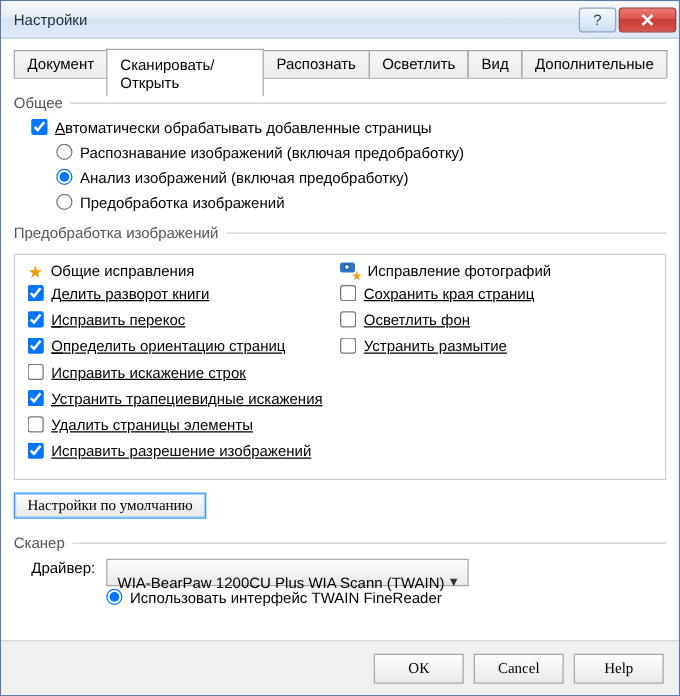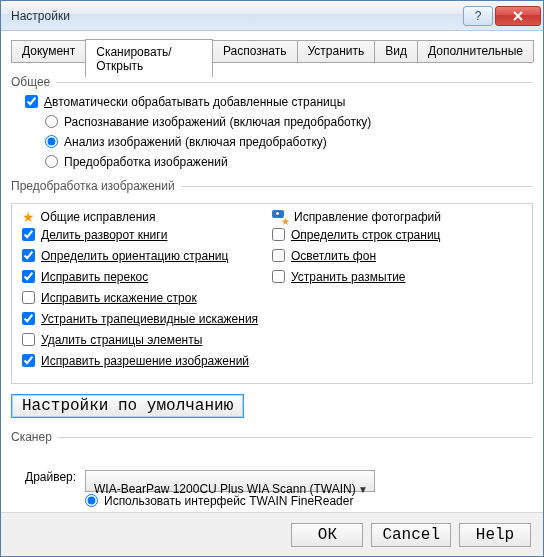--- a/index.html
+++ b/index.html
@@ -102,21 +102,21 @@
   .colhead { display:flex; align-items:center; gap:6px; font-weight:normal; margin-bottom:4px; }
   .star { color:#f39c12; font-size:14px; line-height:1; }
   .camstar { position:relative; width:16px; height:14px; }
   .camstar .cam { position:absolute; left:0; top:0; width:12px; height:8px; background:#2d77c9; border-radius:2px; }
   .camstar .lens { position:absolute; left:3px; top:1px; width:5px; height:5px; background:#fff; border-radius:50%; border:1px solid #185a9d; }
   .camstar .s { position:absolute; right:-2px; bottom:-3px; color:#f39c12; font-size:10px; }
   .btn {
     border:1px solid #a7a7a7;
     background:linear-gradient(to bottom,#fdfdfd,#e9e9e9);
     padding:2px 10px;
-    font-family:Liberation Mono, monospace; font-size:16px;
+    font-family:Liberation Serif, serif; font-size:12px;
   }
   .btn.highlight { border:1px solid #3399ff; box-shadow:0 0 0 1px #a8d4ff inset; }
   .select {
     display:flex; align-items:center; justify-content:space-between;
     width:290px; height:22px;
     border:1px solid #a7a7a7;
     background:linear-gradient(to bottom,#fdfdfd,#e9e9e9);
     padding:16px 6px 0 8px;
   }
   .select .arrow { font-size:10px; color:#333; }
@@ -145,21 +145,21 @@
       </div>
     </div>
   </div>
 
   <div class="content">
 
     <div class="tabs">
       <div class="tab">Документ</div>
       <div class="tab active">Сканировать/Открыть</div>
       <div class="tab">Распознать</div>
-      <div class="tab">Устранить</div>
+      <div class="tab">Осветлить</div>
       <div class="tab">Вид</div>
       <div class="tab">Дополнительные</div>
     </div>
 
     <div class="section-label">
         <span>Общее</span>
       </div>
     <div class="group">
       <div class="row">
         <input type="checkbox" checked="" style="">
@@ -188,25 +188,25 @@
           <div class="colhead">
             <span class="star">★</span>
             <span>Общие исправления</span>
           </div>
           <div class="row">
               <input type="checkbox" checked="" style="">
               <label><span class="u">Д</span><span>елить разворот книги</span></label>
             </div>
           <div class="row">
               <input type="checkbox" checked="" style="">
+              <label><span class="u">И</span><span>справить перекос</span></label>
+            </div>
+          <div class="row">
+              <input type="checkbox" checked="" style="">
               <label><span class="u">О</span><span>пределить ориентацию страниц</span></label>
-            </div>
-          <div class="row">
-              <input type="checkbox" checked="" style="">
-              <label><span class="u">И</span><span>справить перекос</span></label>
             </div>
           <div class="row">
               <input type="checkbox" style="">
               <label>Исправить искажение строк</label>
             </div>
           <div class="row">
               <input type="checkbox" checked="" style="">
               <label><span class="u">У</span><span>странить трапециевидные искажения</span></label>
             </div>
           <div class="row">
@@ -222,21 +222,21 @@
           <div class="colhead">
             <span class="camstar">
               <span class="cam"></span>
                 <span class="lens"></span>
                 <span class="s">★</span>
             </span>
             <span>Исправление фотографий</span>
           </div>
           <div class="row">
               <input type="checkbox" style="">
-              <label>Определить строк страниц</label>
+              <label>Сохранить края страниц</label>
             </div>
           <div class="row">
               <input type="checkbox" style="">
               <label>Осветлить фон</label>
             </div>
           <div class="row">
               <input type="checkbox" style="">
               <label>Устранить размытие</label>
             </div>
         </div>
@@ -244,21 +244,21 @@
     </div>
 
     <div style="margin:2px 0 8px 0;">
       <button class="btn highlight">Настройки по умолчанию</button>
     </div>
 
     <div class="section-label">
         <span>Сканер</span>
       </div>
     <div class="group">
-      <div class="row" style="height:24px;margin-top:20px;">
+      <div class="row" style="height:24px;">
         <span style="width:60px;"><span class="u">Д</span><span>райвер:</span></span>
         <div class="select">
           <span>WIA-BearPaw 1200CU Plus WIA Scann (TWAIN)</span>
           <span class="arrow">▼</span>
         </div>
       </div>
       <div class="row" style="margin-left:60px;">
         <input type="radio" name="iface" checked="" style="">
         <label>Использовать интерфейс TWAIN FineReader</label>
       </div>

